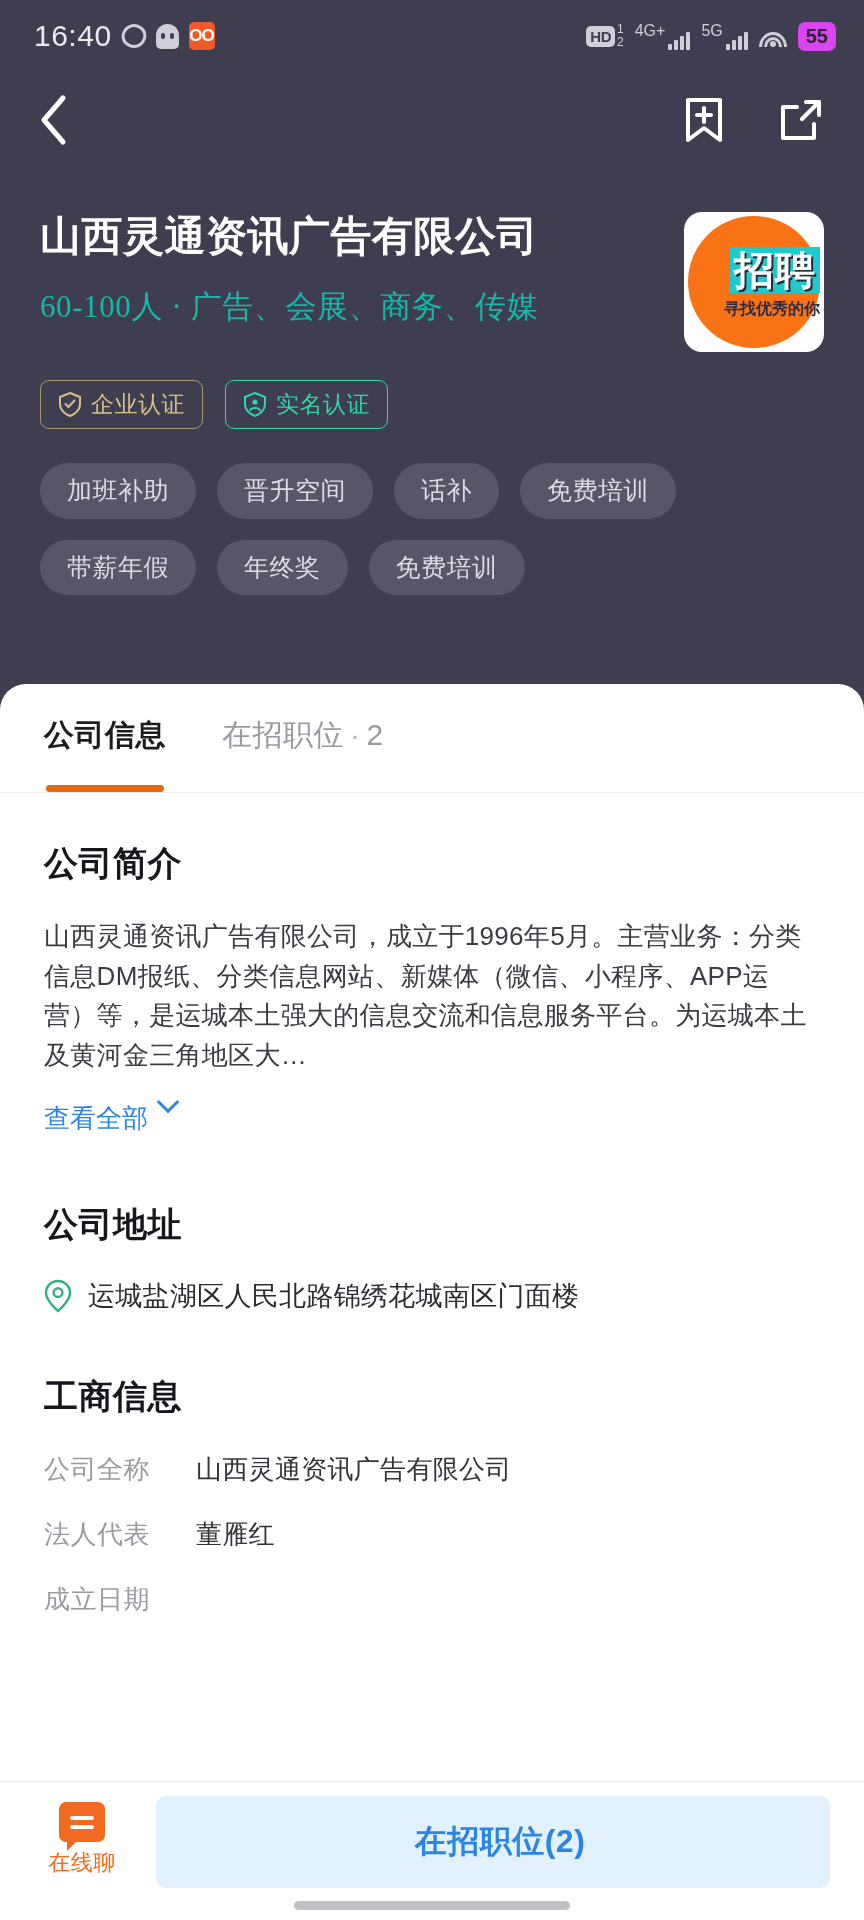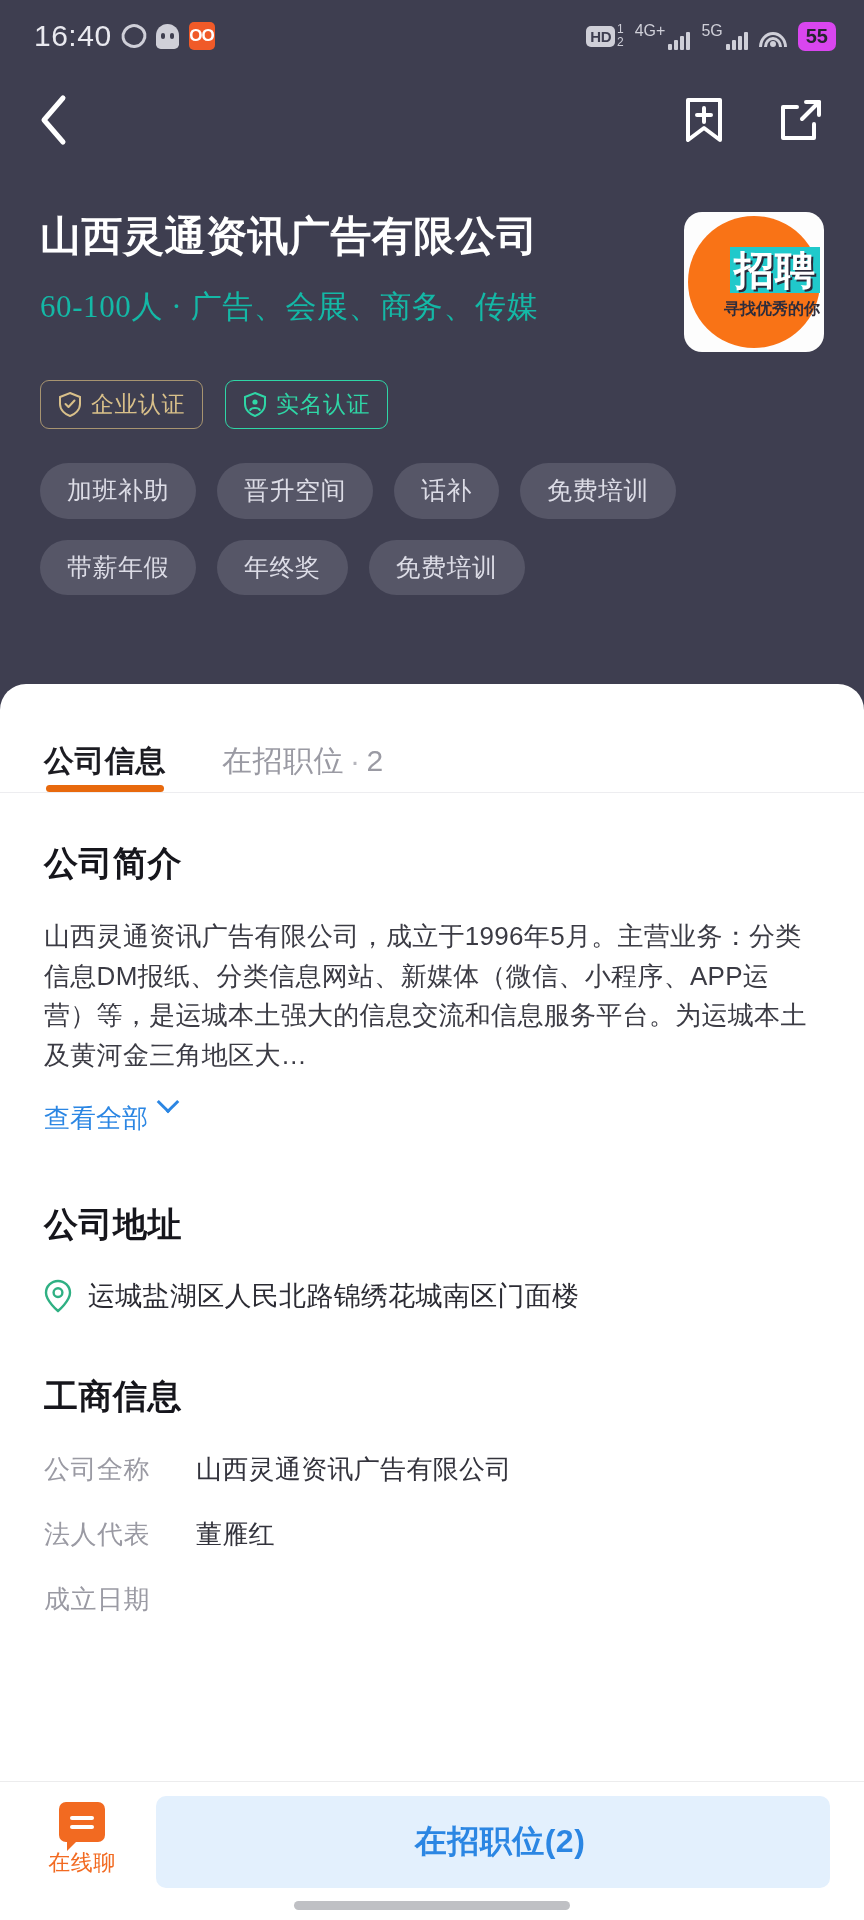--- a/index.html
+++ b/index.html
@@ -256,21 +256,21 @@
   .tabs {
     display: flex;
     align-items: flex-end;
     padding: 28px 0 0 44px;
     gap: 56px;
     height: 108px;
   }
   .tab {
     font-size: 30px;
     color: #9a9aa3;
-    padding-bottom: 10px;
+    padding-bottom: 36px;
     position: relative;
     letter-spacing: 0.5px;
     cursor: pointer;
   }
   .tab.active {
     color: #1c1c22;
     font-weight: bold;
   }
   .tab.active::after {
     content: "";

